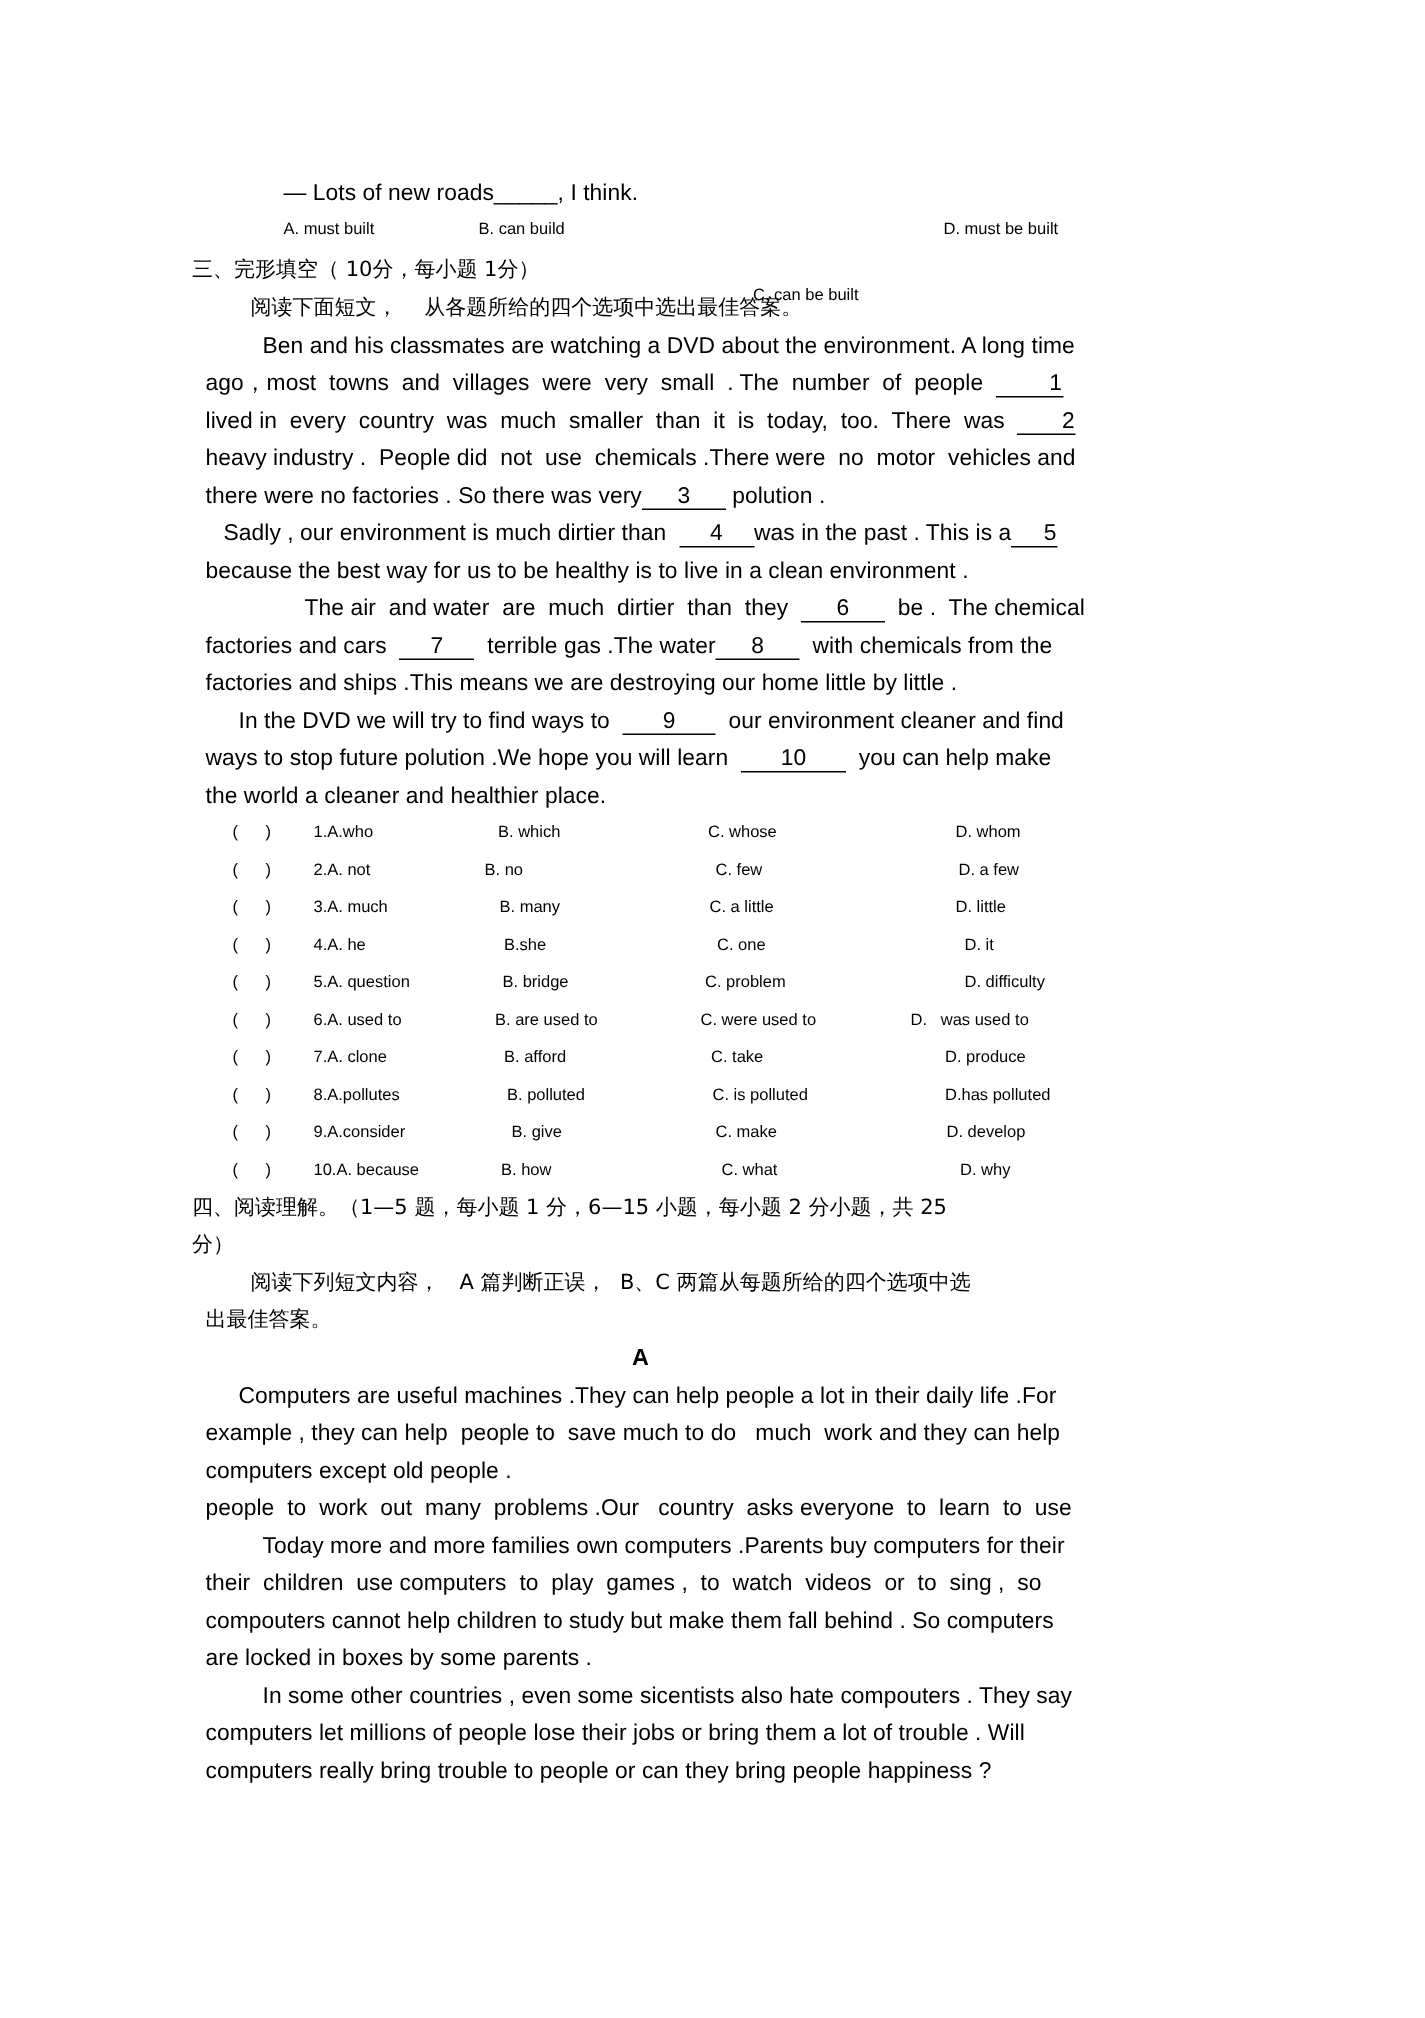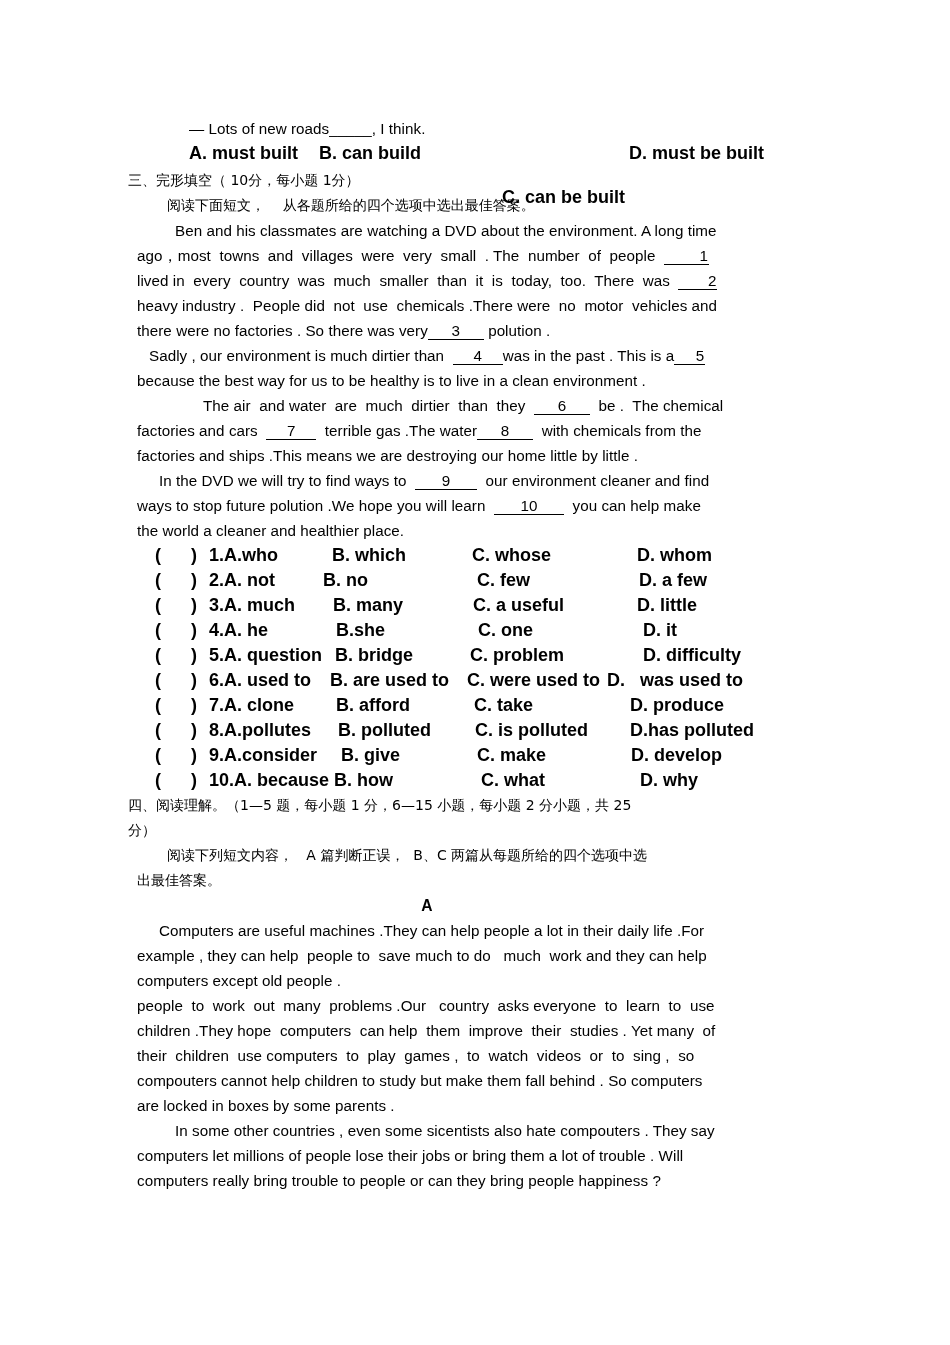--- a/index.html
+++ b/index.html
@@ -62,26 +62,25 @@
   .blank.w56 { width: 56px; }
   .blank.w30 { width: 30px; }
   .blank.w62 { width: 62px; }
   .blank.w70 { width: 70px; }
   .blank.w38 { width: 38px; }
 
   .blank.rt { text-align: right; padding-right: 1px; }
 
   
   .optrow {
-    font-size: 18px;
+    font-size: 11px;
     line-height: 25px;
     white-space: pre;
     position: relative;
     height: 25px;
-    font-weight: bold;
   }
   .optrow > span {
     position: absolute;
     top: 0;
   }
   .paren   { left: 18px; }
 
   
   .sec-a-title {
     text-align: center;
@@ -121,21 +120,21 @@
     <div class="ln"><span>factories and cars  </span><span class="blank w50">7</span><span>  terrible gas .The water</span><span class="blank w56">8</span><span>  with chemicals from the</span></div>
     <div class="ln"><span>factories and ships .This means we are destroying our home little by little .</span></div>
 
     <div class="ln indent-c"><span>In the DVD we will try to find ways to  </span><span class="blank w62">9</span><span>  our environment cleaner and find</span></div>
     <div class="ln"><span>ways to stop future polution .We hope you will learn  </span><span class="blank w70">10</span><span>  you can help make</span></div>
     <div class="ln"><span>the world a cleaner and healthier place.</span></div>
 
     <div id="cloze-questions">
         <div class="optrow"><span class="paren">(      )</span><span style="left: 72px;">1.A.who</span><span style="left: 195px;">B. which</span><span style="left: 335px;">C. whose</span><span style="left: 500px;">D. whom</span></div>
         <div class="optrow"><span class="paren">(      )</span><span style="left: 72px;">2.A. not</span><span style="left: 186px;">B. no</span><span style="left: 340px;">C. few</span><span style="left: 502px;">D. a few</span></div>
-        <div class="optrow"><span class="paren">(      )</span><span style="left: 72px;">3.A. much</span><span style="left: 196px;">B. many</span><span style="left: 336px;">C. a useful</span><span style="left: 500px;">D. little</span></div>
+        <div class="optrow"><span class="paren">(      )</span><span style="left: 72px;">3.A. much</span><span style="left: 196px;">B. many</span><span style="left: 336px;">C. a little</span><span style="left: 500px;">D. little</span></div>
         <div class="optrow"><span class="paren">(      )</span><span style="left: 72px;">4.A. he</span><span style="left: 199px;">B.she</span><span style="left: 341px;">C. one</span><span style="left: 506px;">D. it</span></div>
         <div class="optrow"><span class="paren">(      )</span><span style="left: 72px;">5.A. question</span><span style="left: 198px;">B. bridge</span><span style="left: 333px;">C. problem</span><span style="left: 506px;">D. difficulty</span></div>
         <div class="optrow"><span class="paren">(      )</span><span style="left: 72px;">6.A. used to</span><span style="left: 193px;">B. are used to</span><span style="left: 330px;">C. were used to</span><span style="left: 470px;">D.   was used to</span></div>
         <div class="optrow"><span class="paren">(      )</span><span style="left: 72px;">7.A. clone</span><span style="left: 199px;">B. afford</span><span style="left: 337px;">C. take</span><span style="left: 493px;">D. produce</span></div>
         <div class="optrow"><span class="paren">(      )</span><span style="left: 72px;">8.A.pollutes</span><span style="left: 201px;">B. polluted</span><span style="left: 338px;">C. is polluted</span><span style="left: 493px;">D.has polluted</span></div>
         <div class="optrow"><span class="paren">(      )</span><span style="left: 72px;">9.A.consider</span><span style="left: 204px;">B. give</span><span style="left: 340px;">C. make</span><span style="left: 494px;">D. develop</span></div>
         <div class="optrow"><span class="paren">(      )</span><span style="left: 72px;">10.A. because</span><span style="left: 197px;">B. how</span><span style="left: 344px;">C. what</span><span style="left: 503px;">D. why</span></div>
       </div>
 
     <div class="cn" style="margin-left:-9px;">四、阅读理解。（1—5 题，每小题 1 分，6—15 小题，每小题 2 分小题，共 25</div>
@@ -143,21 +142,21 @@
     <div class="cn indent-b">阅读下列短文内容，   A 篇判断正误，  B、C 两篇从每题所给的四个选项中选</div>
     <div class="cn">出最佳答案。</div>
 
     <div class="sec-a-title">A</div>
 
     <div class="ln indent-c">Computers are useful machines .They can help people a lot in their daily life .For</div>
     <div class="ln">example , they can help  people to  save much to do   much  work and they can help</div>
     <div class="ln">computers except old people .</div>
     <div class="ln">people  to  work  out  many  problems .Our   country  asks everyone  to  learn  to  use</div>
 
-    <div class="ln">children .They hope  computers  can help  them  improve  their  studies . Yet many  of</div>
+    <div class="ln indent-e">Today more and more families own computers .Parents buy computers for their</div>
     <div class="ln">their  children  use computers  to  play  games ,  to  watch  videos  or  to  sing ,  so</div>
     <div class="ln">compouters cannot help children to study but make them fall behind . So computers</div>
     <div class="ln">are locked in boxes by some parents .</div>
 
     <div class="ln indent-e">In some other countries , even some sicentists also hate compouters . They say</div>
     <div class="ln">computers let millions of people lose their jobs or bring them a lot of trouble . Will</div>
     <div class="ln">computers really bring trouble to people or can they bring people happiness ?</div>
 
   </div>
 </div>

